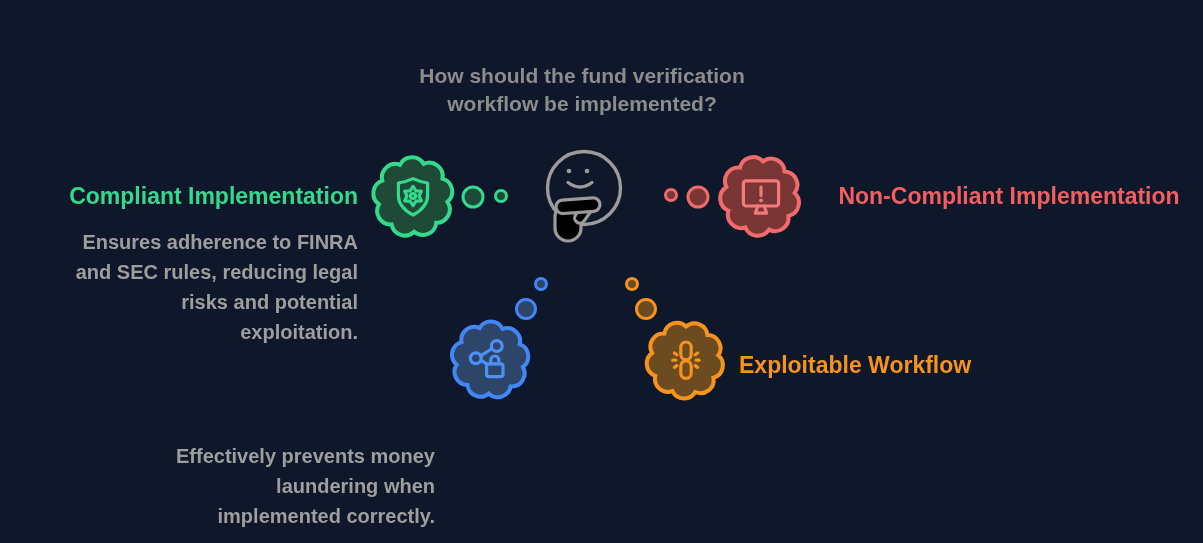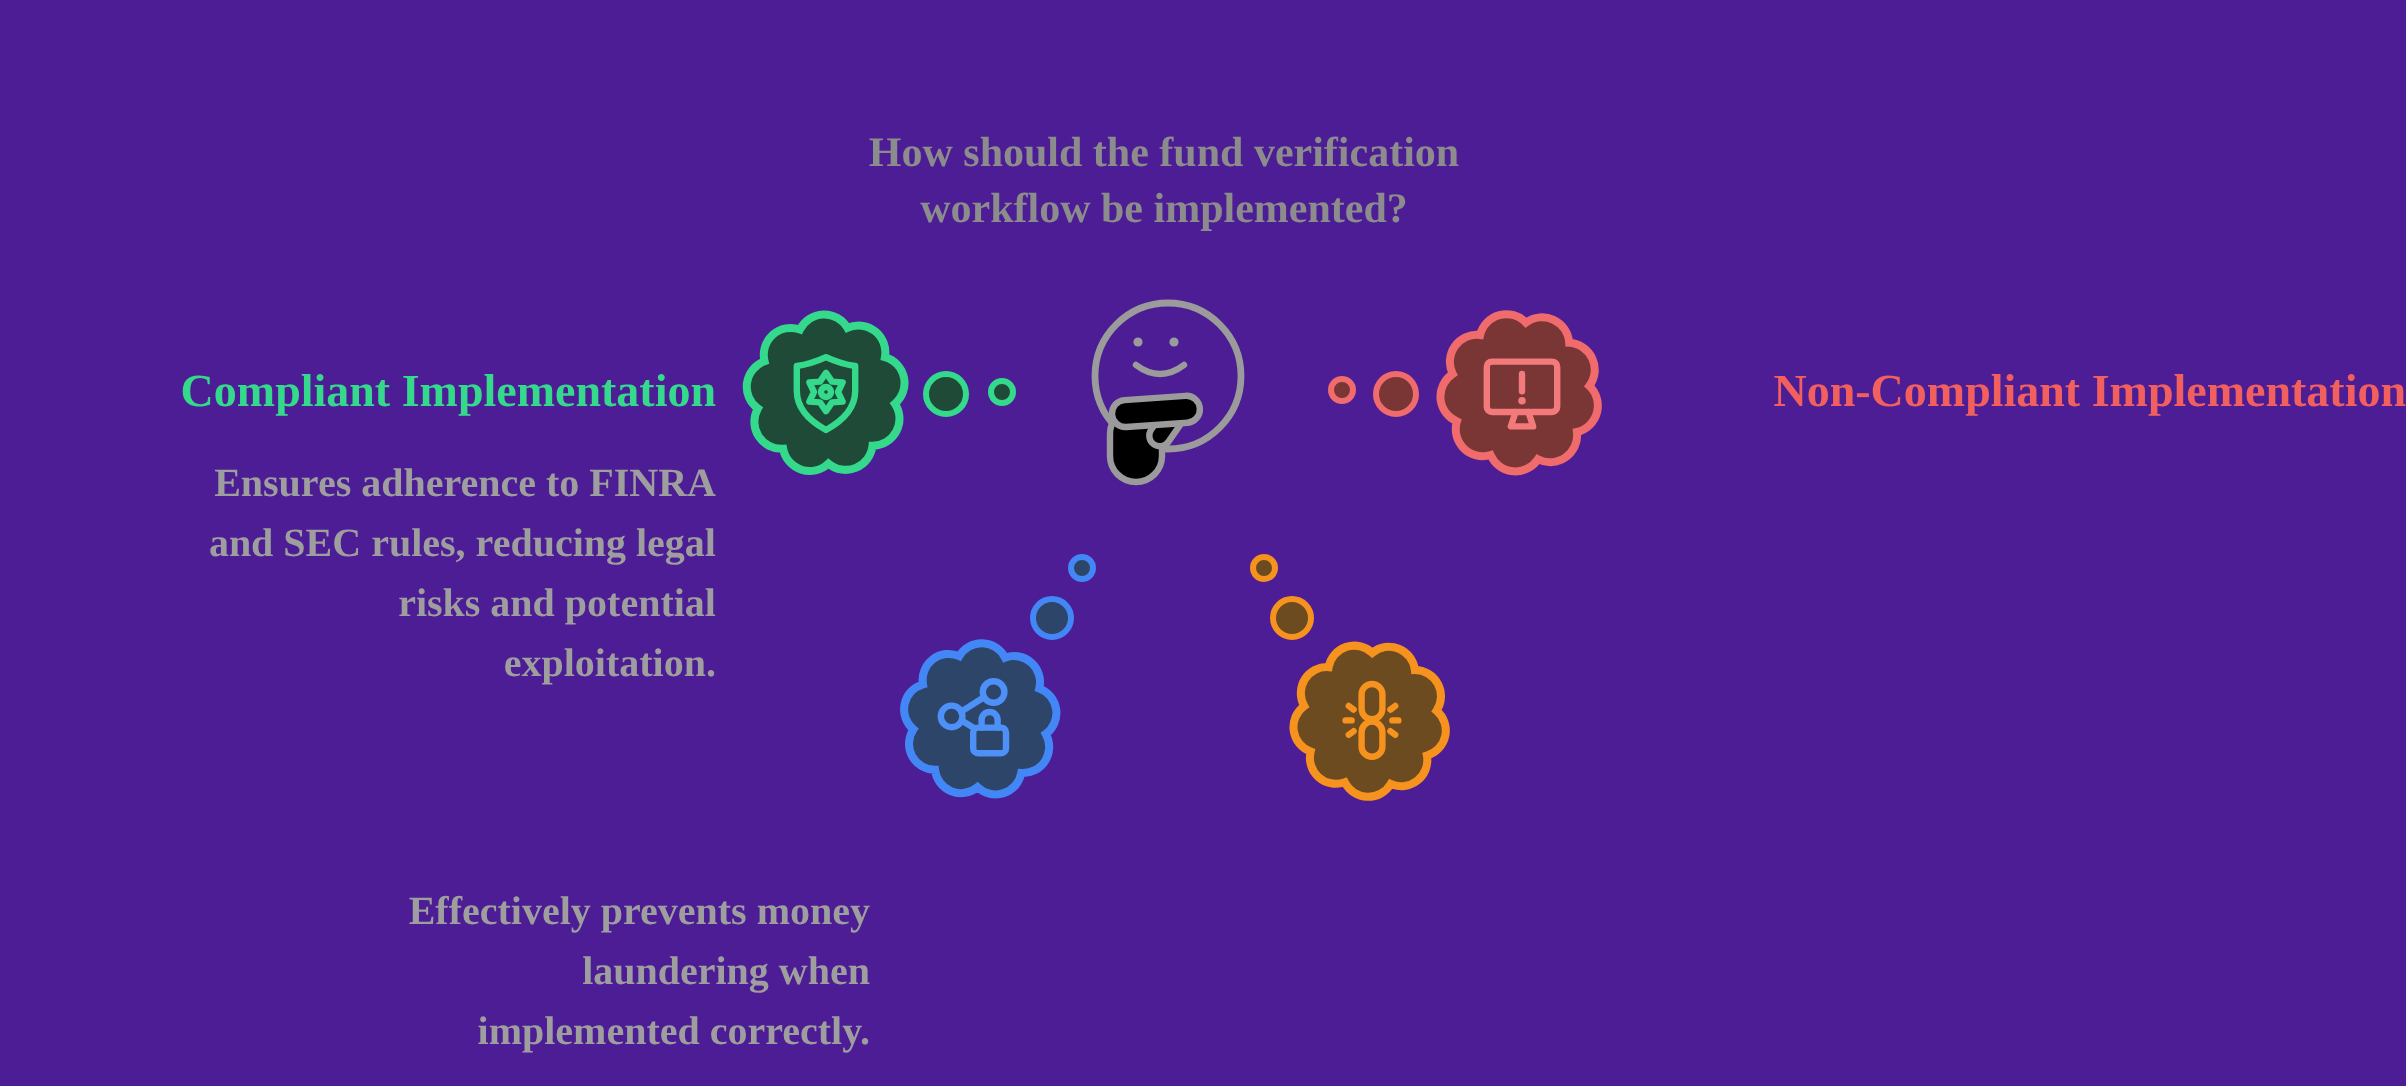--- a/index.html
+++ b/index.html
@@ -1,36 +1,36 @@
 <!DOCTYPE html>
 <html><head>
 <meta charset="utf-8">
 <style>
   html,body{margin:0;padding:0;background:#000;}
   .stage{
-    position:relative;width:1203px;height:543px;background:#4c1d95;overflow:hidden;
-    font-family:Liberation Serif, serif;
+    position:relative;width:1203px;height:543px;background:#0f172a;overflow:hidden;
+    font-family:Liberation Sans, sans-serif;
   }
   .title{
     position:absolute;left:332px;top:62px;width:500px;
     text-align:center;color:#8c8c8c;font-size:21px;line-height:28px;
     font-weight:bold;white-space:pre-line;
   }
   .heading{
     position:absolute;font-size:23px;font-weight:bold;line-height:26px;white-space:pre-line;
   }
   .body-text{
     position:absolute;color:#9e9e9e;font-size:20px;line-height:30px;
     font-weight:bold;white-space:pre-line;
   }
   .h-green{color:#34D98C;right:845px;top:183px;width:420px;text-align:right;}
   .b-green{right:845px;top:227px;width:420px;text-align:right;}
   .h-blue{color:#4287F5;right:768px;top:351px;width:420px;text-align:right;}
   .b-blue{right:768px;top:393px;width:420px;text-align:right;margin-top:48px;}
-  .h-red{color:#F25F5F;left:815px;top:183px;width:388px;text-align:right;}
+  .h-red{color:#F25F5F;left:815px;top:183px;width:388px;text-align:center;}
   .b-red{left:815px;top:227px;width:388px;text-align:left;}
   .h-orange{color:#F6921E;left:739px;top:352px;width:420px;text-align:left;}
   .b-orange{left:739px;top:393px;width:420px;text-align:left;}
   svg.abs{position:absolute;overflow:visible;}
 </style>
 </head>
 <body>
 
 <div class="stage">
 
@@ -127,14 +127,15 @@
 and SEC rules, reducing legal
 risks and potential
 exploitation.</div>
 
   <div class="heading h-red">Non-Compliant Implementation</div>
 
   <div class="body-text b-blue">Effectively prevents money
 laundering when
 implemented correctly.</div>
 
+  <div class="heading h-orange">Exploitable Workflow</div>
 
 </div>
 
 </body></html>

